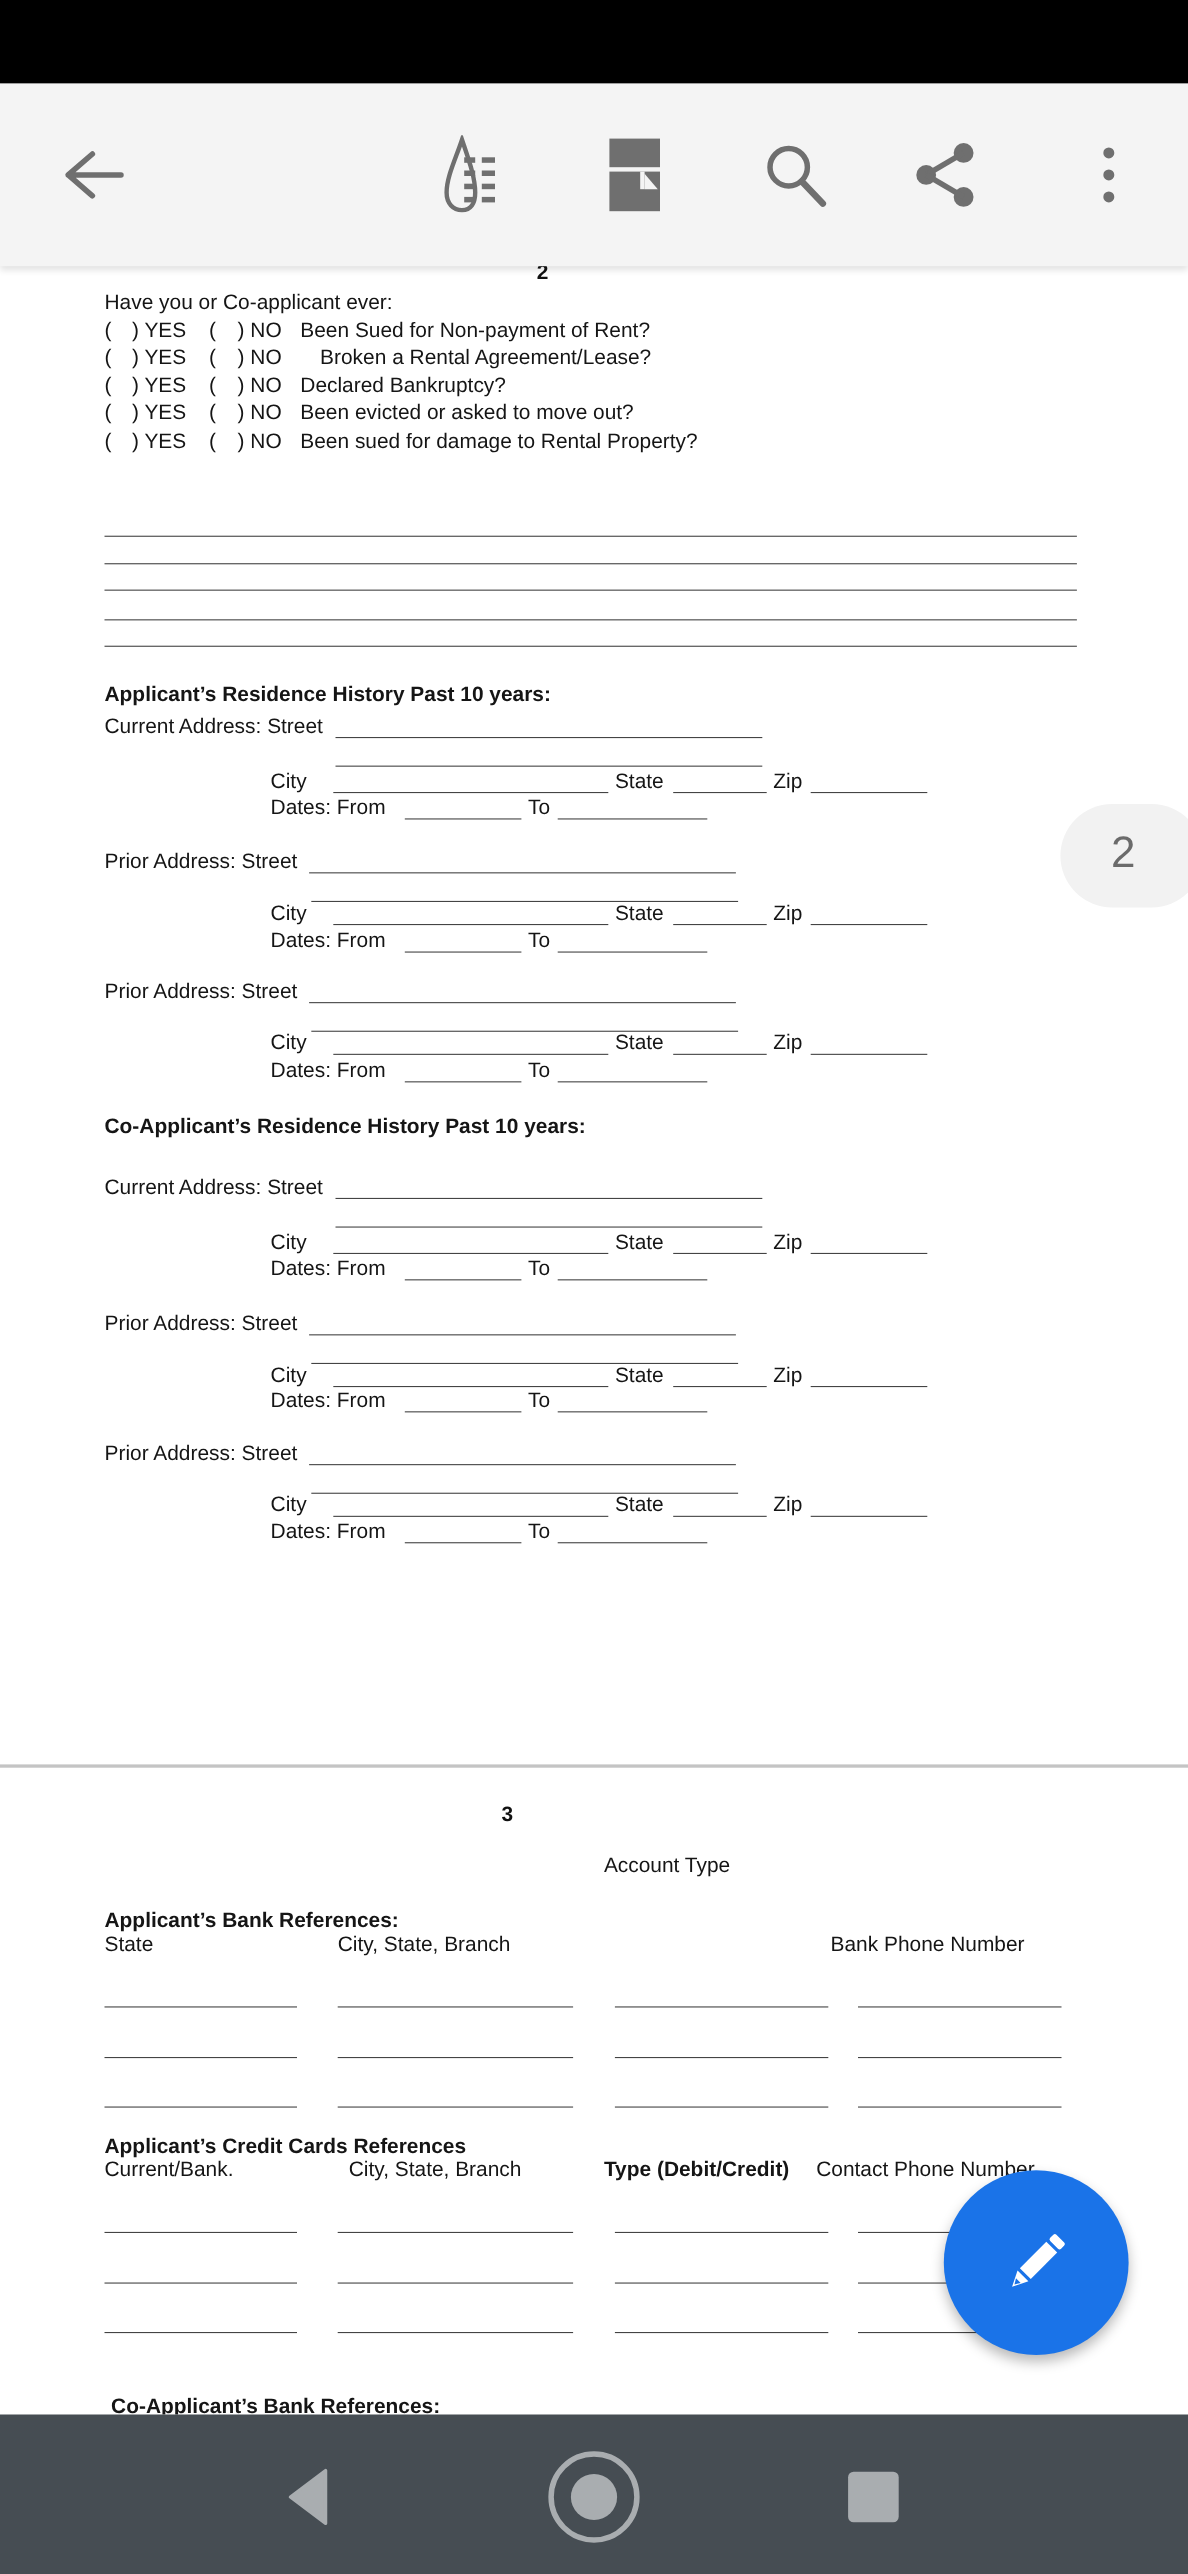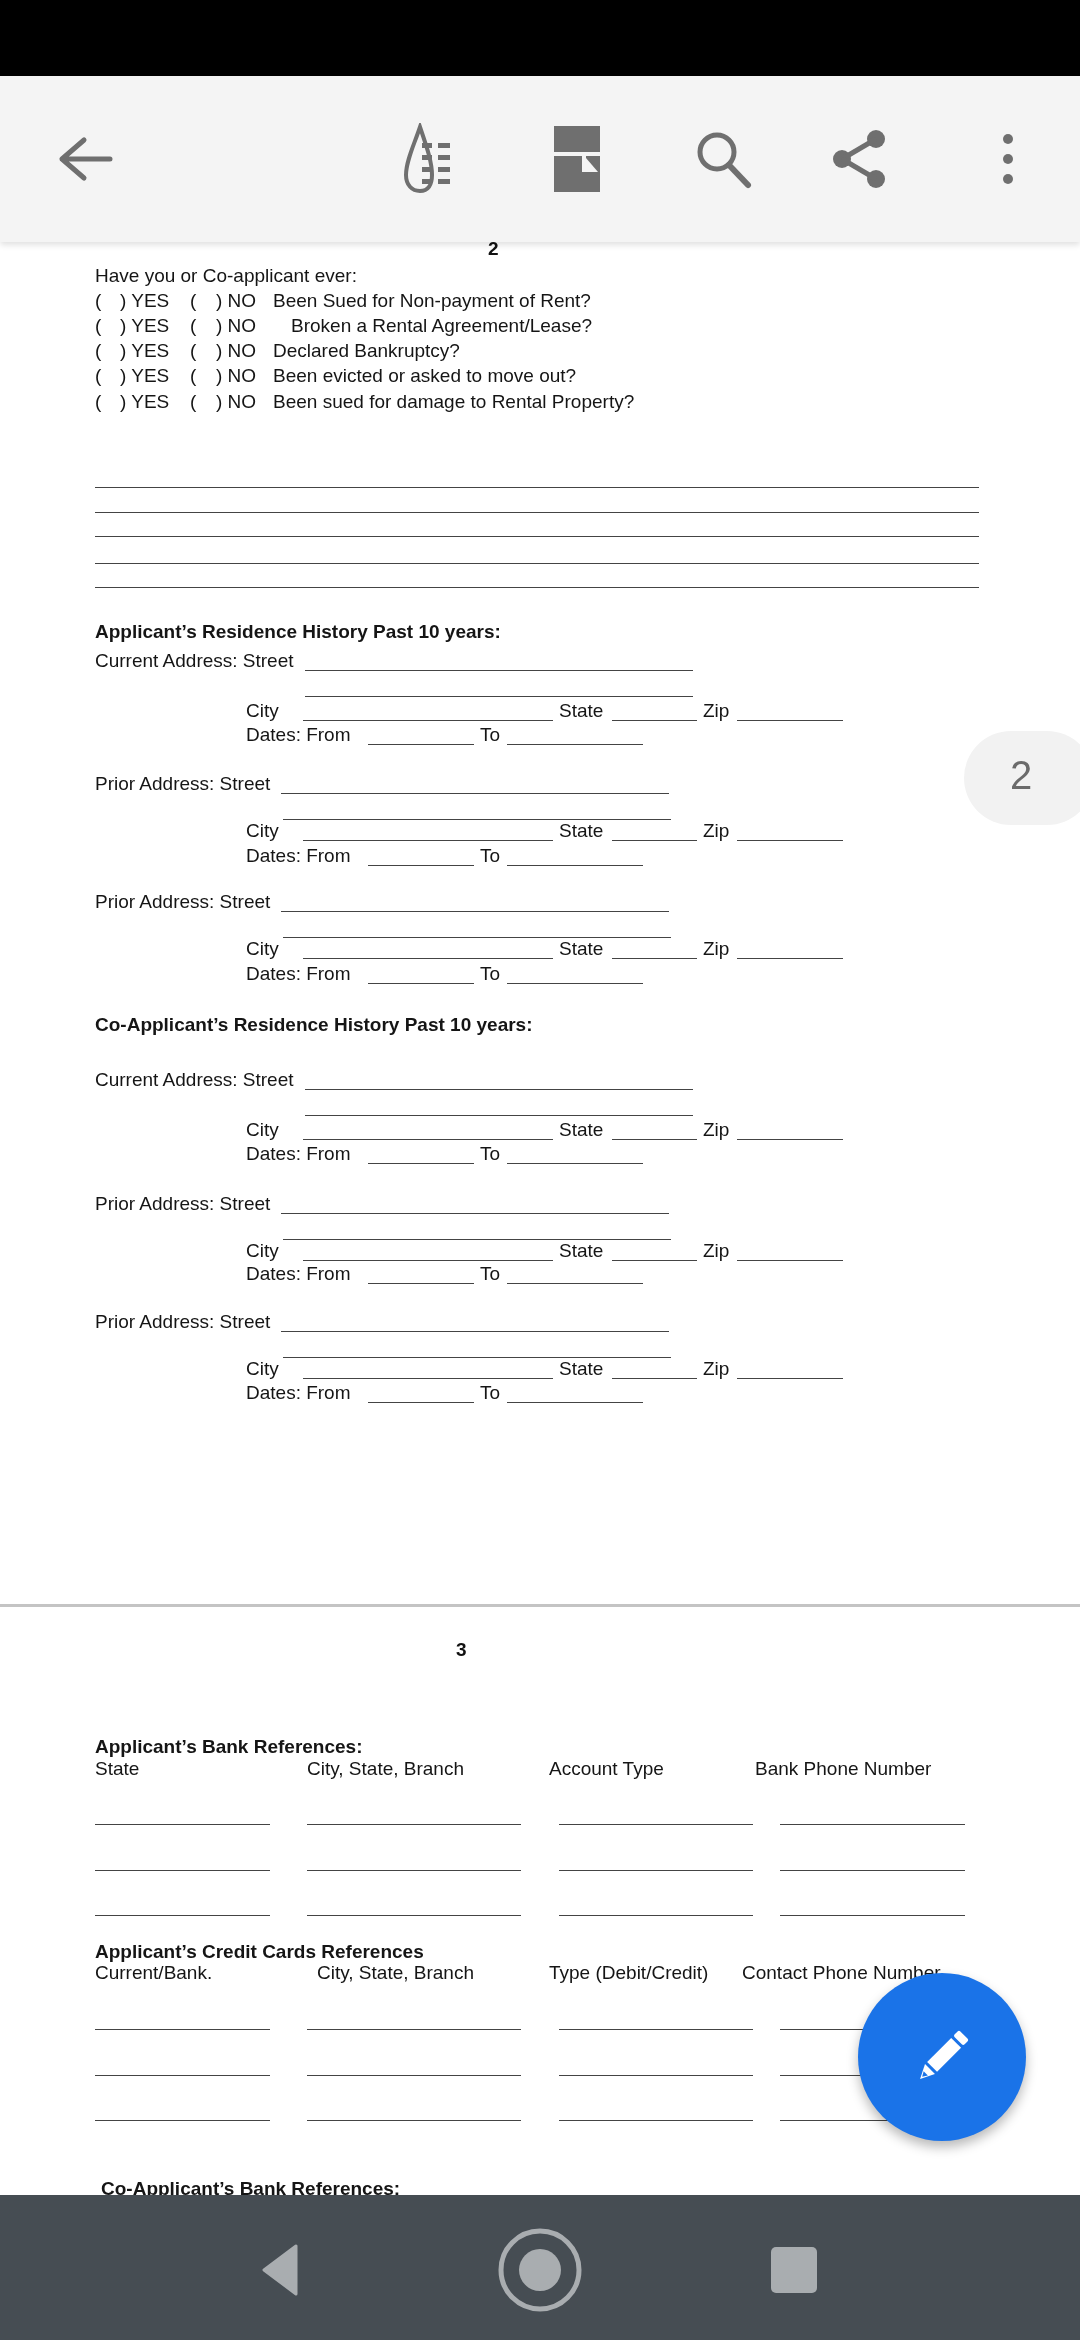--- a/index.html
+++ b/index.html
@@ -218,40 +218,40 @@
   <div class="t" style="left:480px; top:1142px;">To</div>
   <div class="line" style="left:507px; top:1162px; width:136px;"></div>
 
   <div class="page-break" style="top:1364px;"></div>
 
   <div class="page-num" style="left:456px; top:1399px;">3</div>
 
   <div class="t b" style="left:95px; top:1496px;">Applicant’s Bank References:</div>
   <div class="t" style="left:95px; top:1518px;">State</div>
   <div class="t" style="left:307px; top:1518px;">City, State, Branch</div>
-  <div class="t" style="left:549px; top:1518px;">Account Type</div>
+  <div class="t" style="left:549px; top:1446px;">Account Type</div>
   <div class="t" style="left:755px; top:1518px;">Bank Phone Number</div>
 
   <div class="line" style="left:95px; top:1584px; width:175px;"></div>
   <div class="line" style="left:307px; top:1584px; width:214px;"></div>
   <div class="line" style="left:559px; top:1584px; width:194px;"></div>
   <div class="line" style="left:780px; top:1584px; width:185px;"></div>
   <div class="line" style="left:95px; top:1630px; width:175px;"></div>
   <div class="line" style="left:307px; top:1630px; width:214px;"></div>
   <div class="line" style="left:559px; top:1630px; width:194px;"></div>
   <div class="line" style="left:780px; top:1630px; width:185px;"></div>
   <div class="line" style="left:95px; top:1675px; width:175px;"></div>
   <div class="line" style="left:307px; top:1675px; width:214px;"></div>
   <div class="line" style="left:559px; top:1675px; width:194px;"></div>
   <div class="line" style="left:780px; top:1675px; width:185px;"></div>
 
   <div class="t b" style="left:95px; top:1701px;">Applicant’s Credit Cards References</div>
   <div class="t" style="left:95px; top:1722px;">Current/Bank.</div>
   <div class="t" style="left:317px; top:1722px;">City, State, Branch</div>
-  <div class="t" style="left:549px; top:1722px;">Type  (Debit/Credit)</div>
+  <div class="t" style="left:549px; top:1722px;font-weight:bold;">Type  (Debit/Credit)</div>
   <div class="t" style="left:742px; top:1722px;">Contact Phone Number</div>
 
   <div class="line" style="left:95px; top:1789px; width:175px;"></div>
   <div class="line" style="left:307px; top:1789px; width:214px;"></div>
   <div class="line" style="left:559px; top:1789px; width:194px;"></div>
   <div class="line" style="left:780px; top:1789px; width:185px;"></div>
   <div class="line" style="left:95px; top:1835px; width:175px;"></div>
   <div class="line" style="left:307px; top:1835px; width:214px;"></div>
   <div class="line" style="left:559px; top:1835px; width:194px;"></div>
   <div class="line" style="left:780px; top:1835px; width:185px;"></div>

